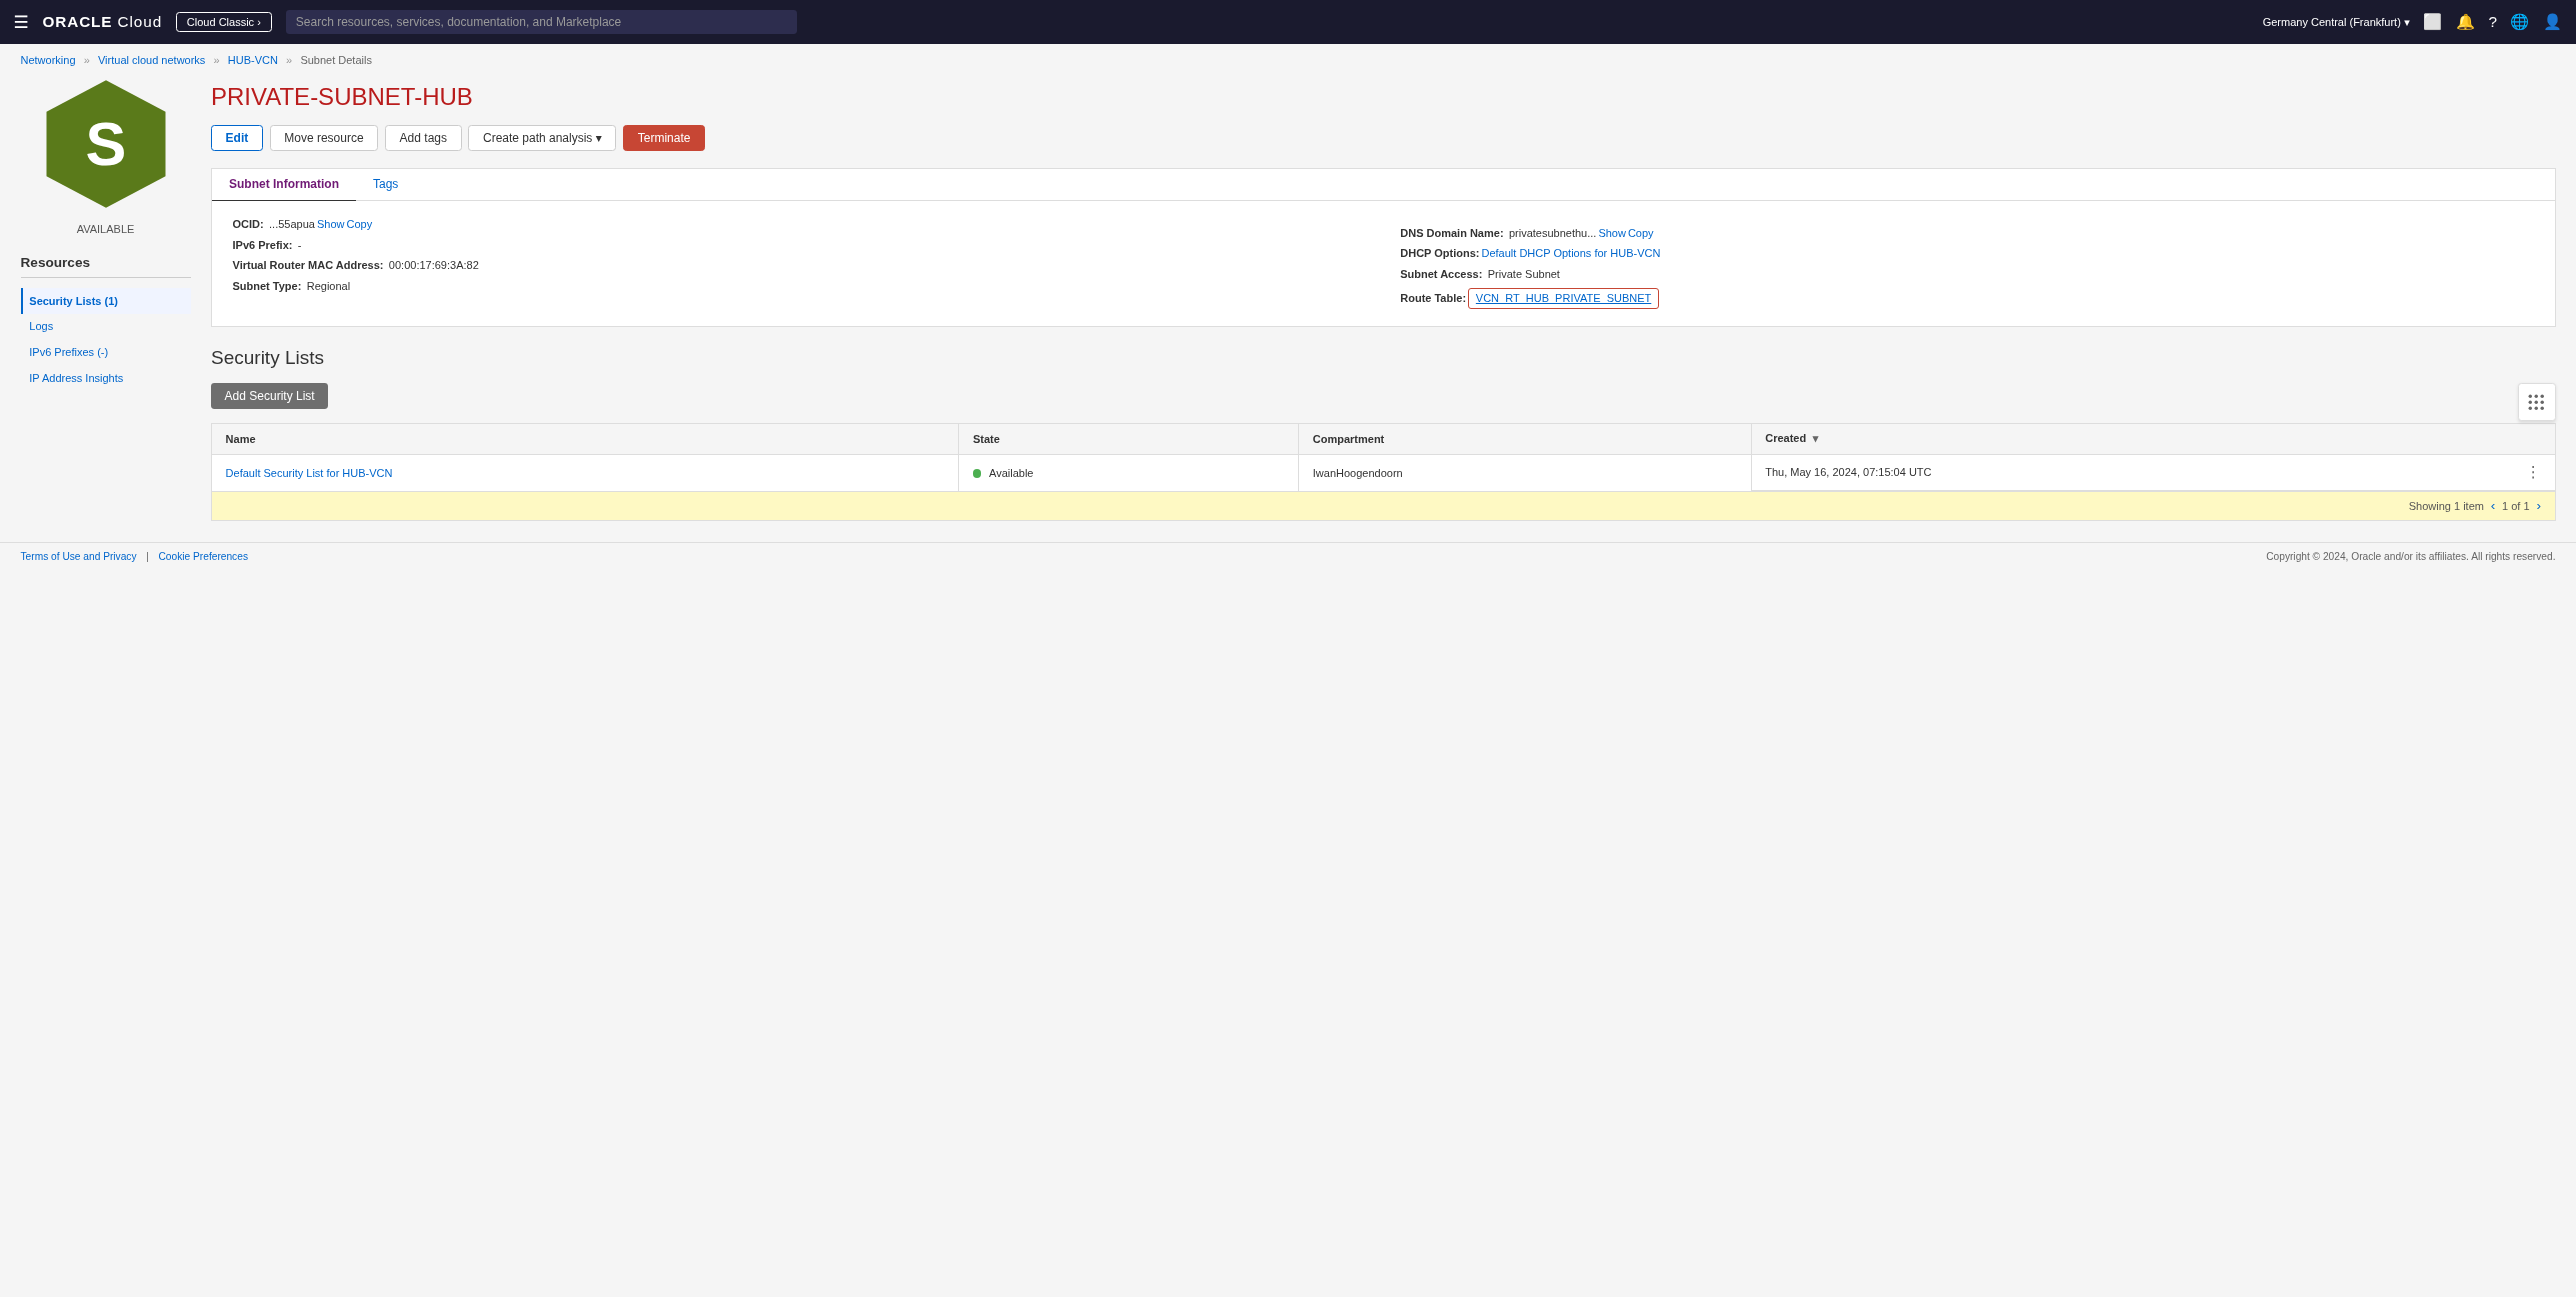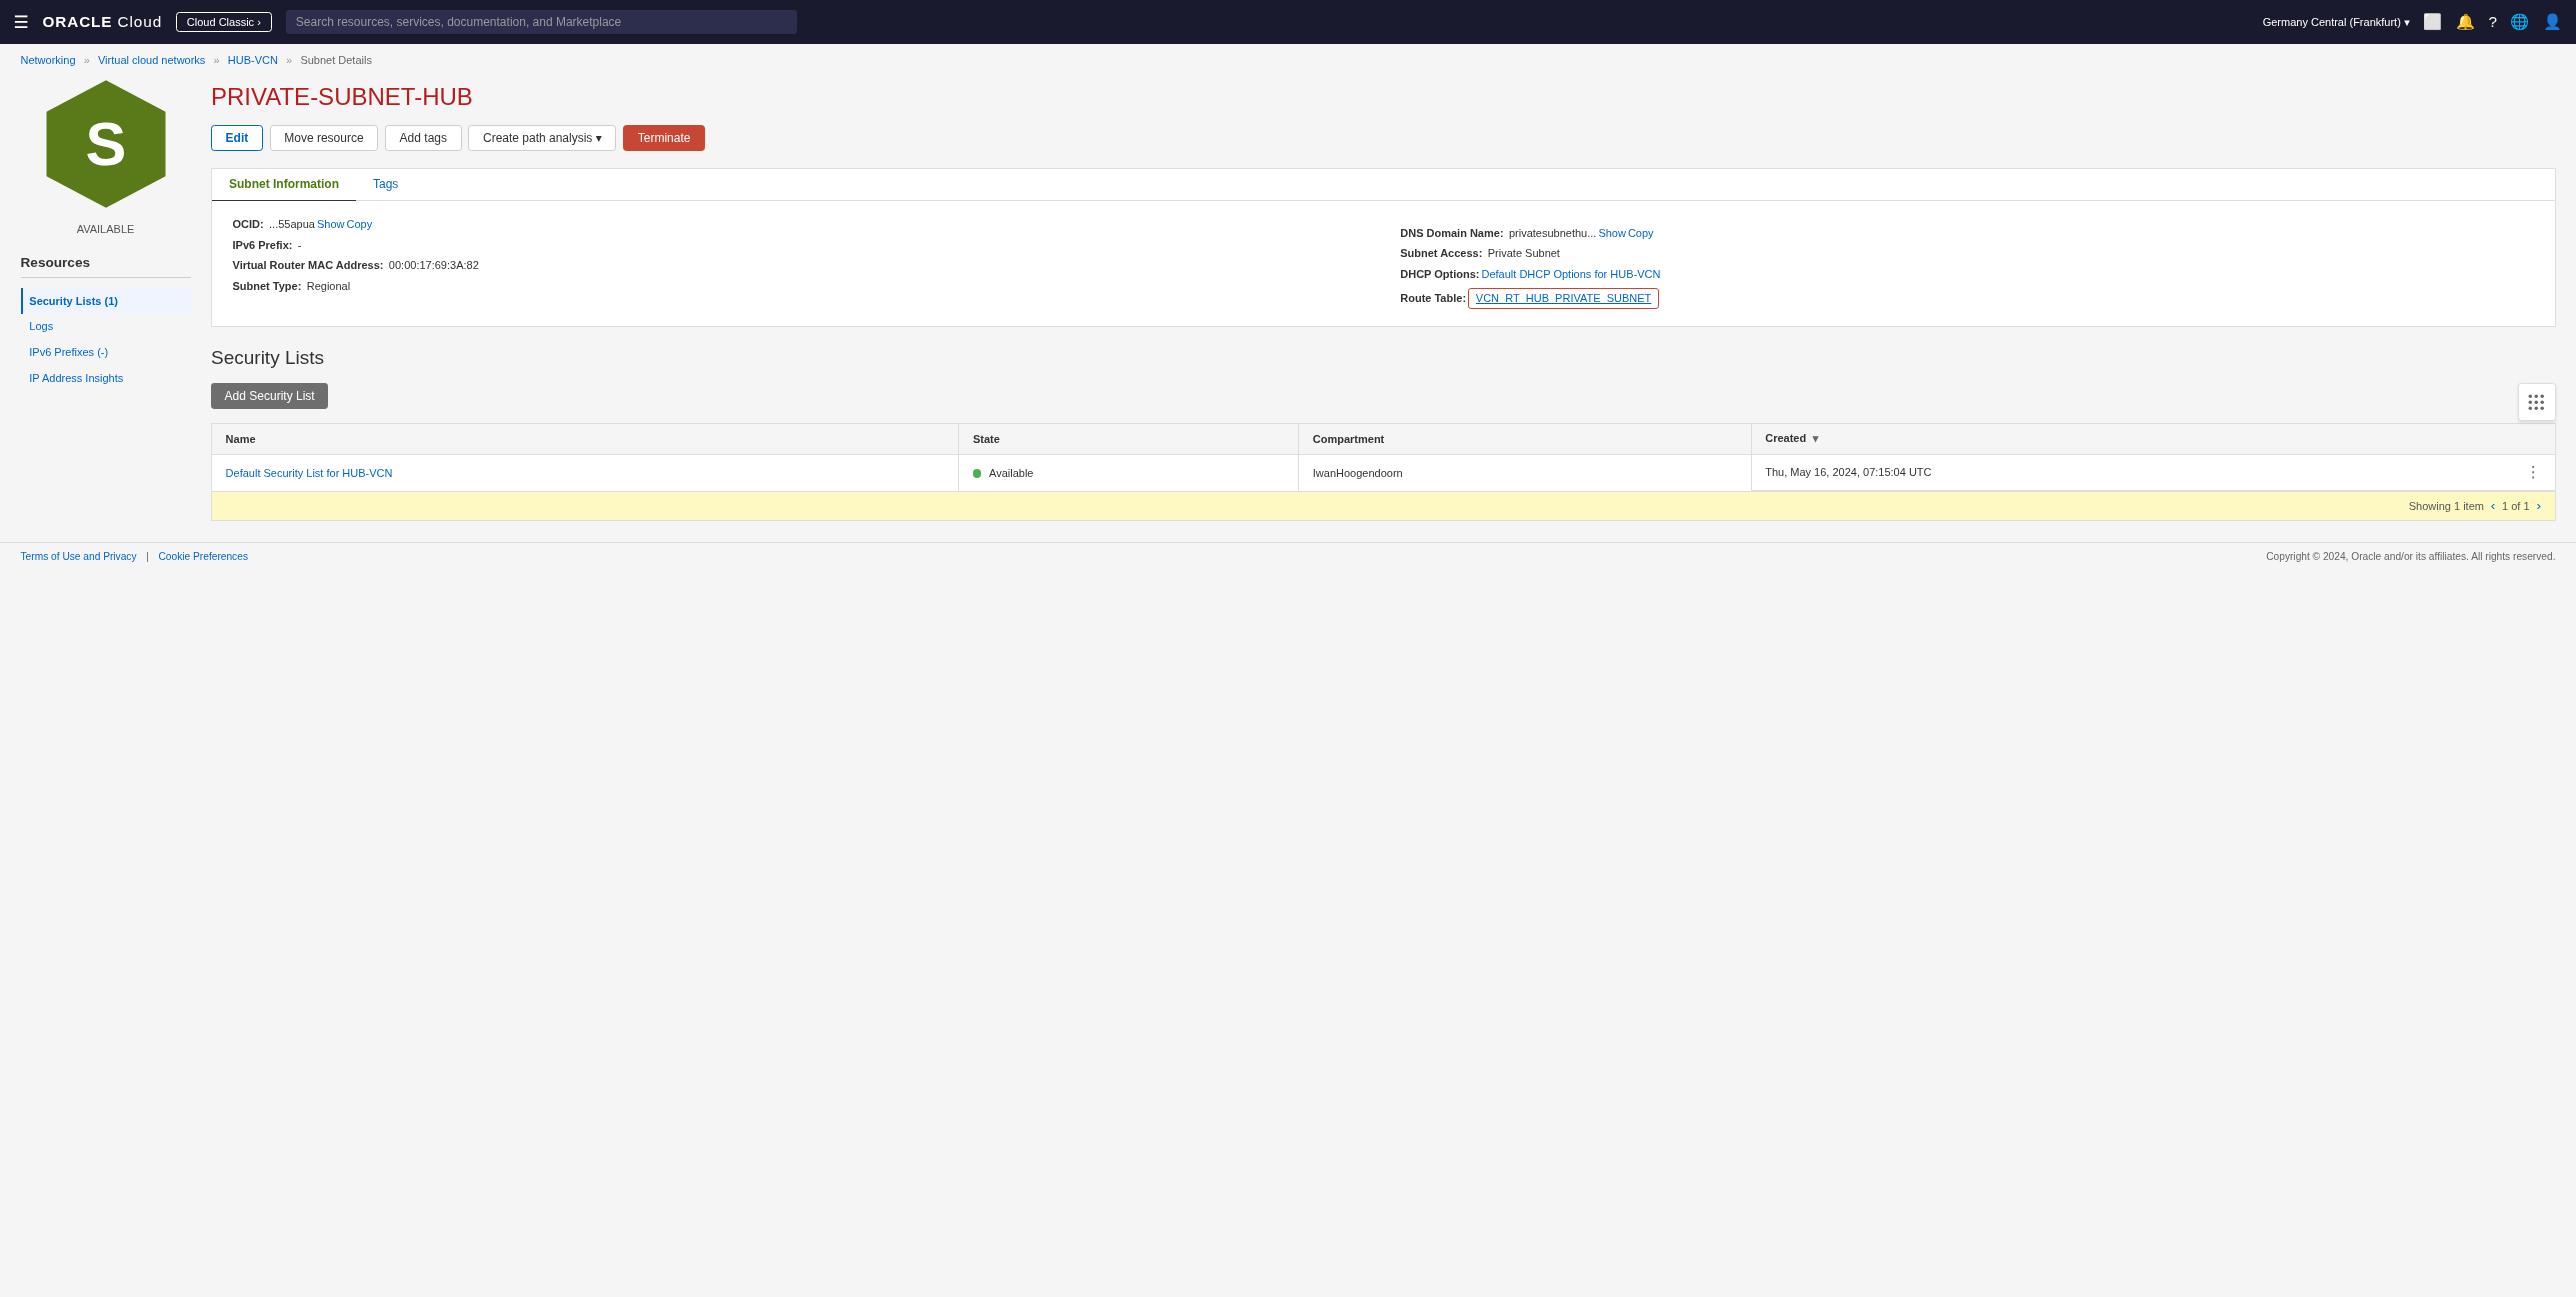--- a/index.html
+++ b/index.html
@@ -115,21 +115,21 @@
     
     .tabs { display: flex; border-bottom: 0.9px solid #ddd; margin-bottom: 0; }
     .tab {
       padding: 8.5px 17px;
       cursor: pointer;
       font-size: 12px;
       color: #0066cc;
       border-bottom: 1.7px solid transparent;
       margin-bottom: -0.9px;
     }
-    .tab.active { border-bottom: 1.7px solid #333; color: #4d7c0f; font-weight: 600; }
+    .tab.active { border-bottom: 1.7px solid #333; color: #701a75; font-weight: 600; }
 
     
     .info-panel {
       background: #fff;
       border: 0.9px solid #ddd;
       border-top: none;
       padding: 17px 20.5px;
       margin-bottom: 20.5px;
     }
     .info-grid {
@@ -307,26 +307,26 @@
         </div>
 
         <div>
           <div class="info-line" style="margin-top:8.5px;">
             <span class="info-label">DNS Domain Name:</span>
             <span class="info-value">privatesubnethu...</span>
             <a href="#" class="link-blue">Show</a>
             <a href="#" class="link-blue">Copy</a>
           </div>
           <div class="info-line" style="margin-top:8.5px;">
+            <span class="info-label">DHCP Options:</span>
+            <a href="#" class="link-blue">Default DHCP Options for HUB-VCN</a>
+          </div>
+          <div class="info-line" style="margin-top:8.5px;">
             <span class="info-label">Subnet Access:</span>
             <span class="info-value">Private Subnet</span>
-          </div>
-          <div class="info-line" style="margin-top:8.5px;">
-            <span class="info-label">DHCP Options:</span>
-            <a href="#" class="link-blue">Default DHCP Options for HUB-VCN</a>
           </div>
           <div class="info-line" style="margin-top:8.5px;">
             <span class="info-label">Route Table:</span>
             <span class="route-table-box">
               <a href="#" class="link-underline">VCN_RT_HUB_PRIVATE_SUBNET</a>
             </span>
           </div>
         </div>
       </div>
     </div>

